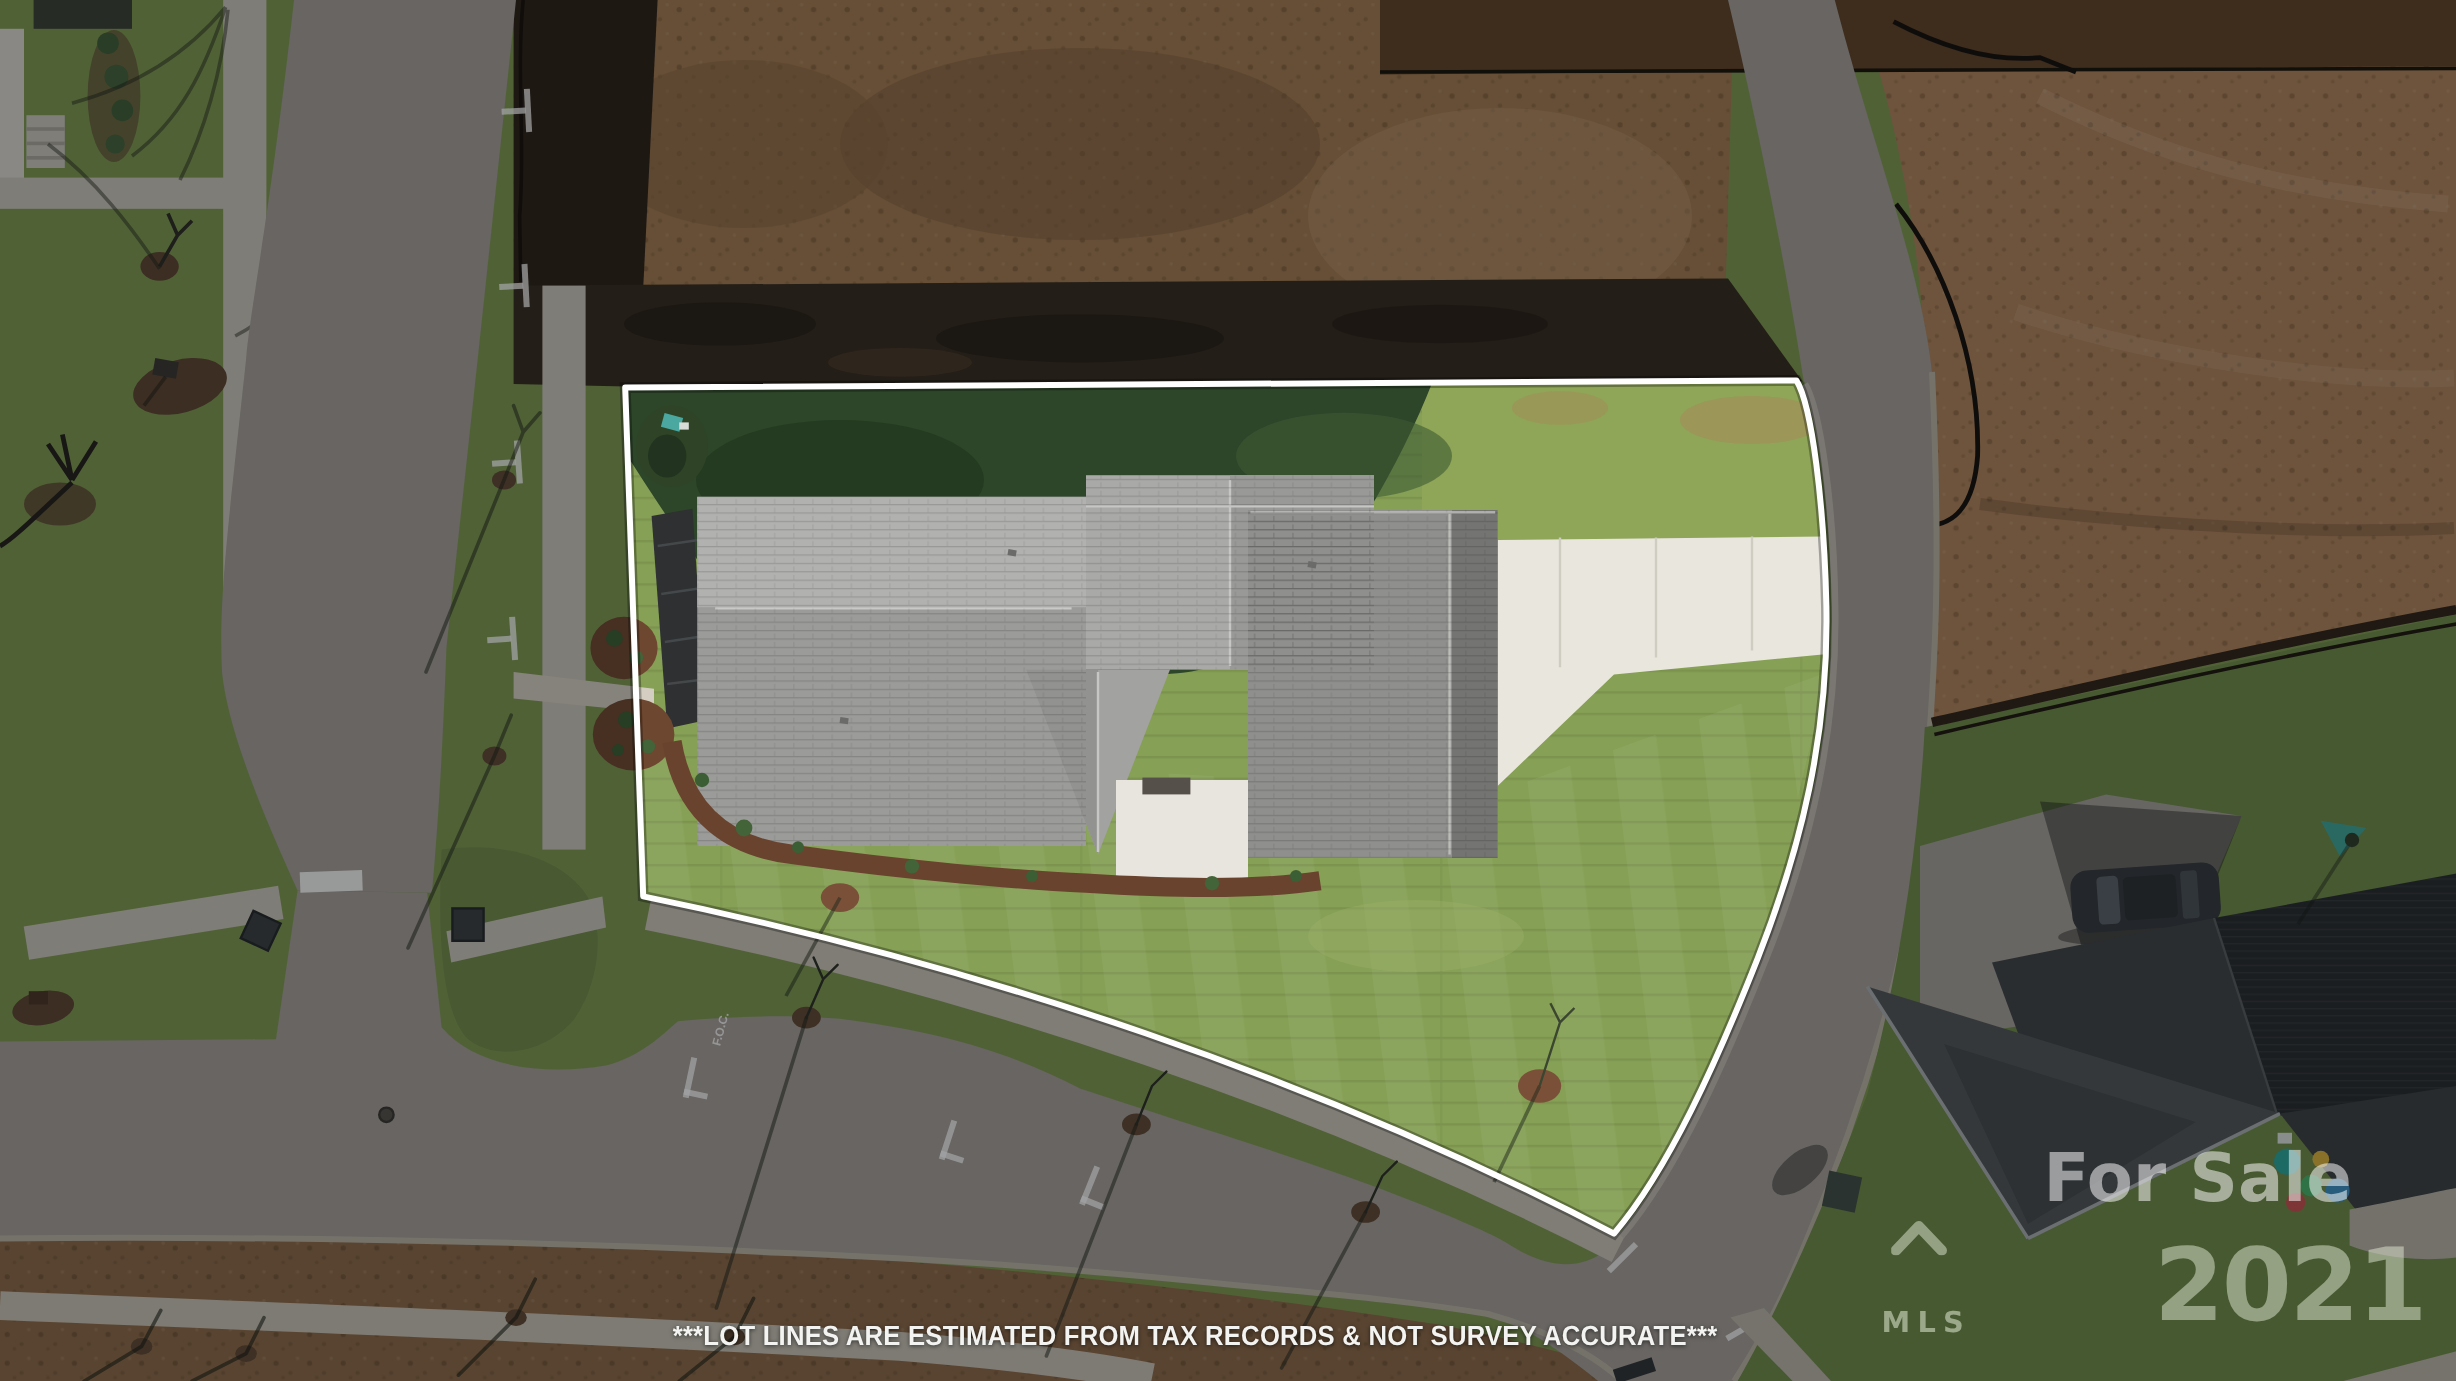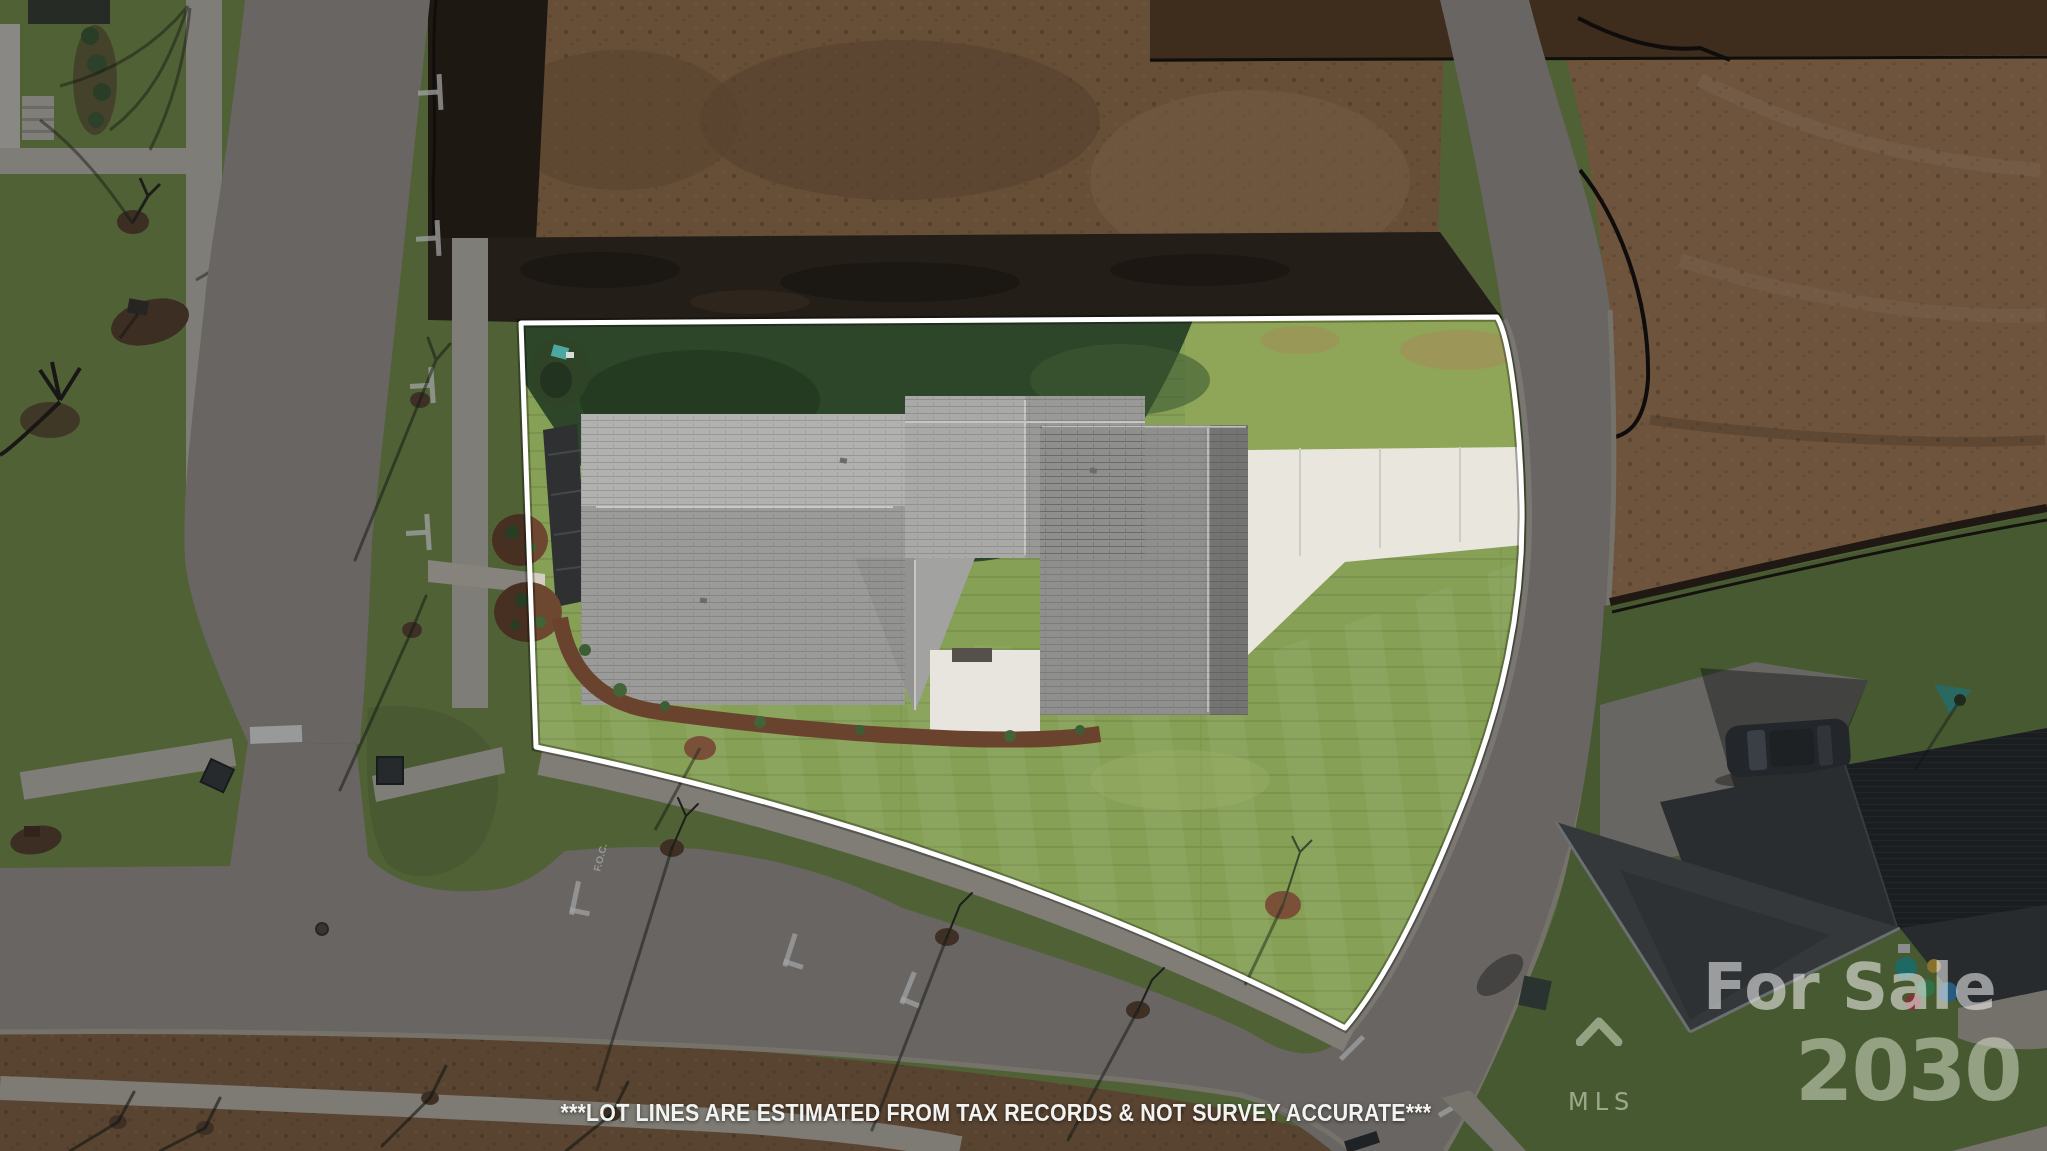--- a/index.html
+++ b/index.html
@@ -1,22 +1,22 @@
 <!DOCTYPE html>
 <html><head>
 <meta charset="utf-8">
 <style>
   html,body{margin:0;padding:0;background:#000;}
   .stage{position:relative;width:2047px;height:1151px;overflow:hidden;background:#7d9750;font-family:"Liberation Sans",sans-serif;}
   .stage svg.scene{position:absolute;left:0;top:0;}
   .wm{position:absolute;pointer-events:none;white-space:nowrap;}
-  .wm-forsale{left:1703px;top:950px;font-family:"DejaVu Sans",sans-serif;font-weight:bold;font-size:64px;color:rgba(255,255,255,0.52);letter-spacing:0px;}
+  .wm-forsale{left:1703px;top:950px;font-family:"DejaVu Sans",sans-serif;font-weight:bold;font-size:56px;color:rgba(255,255,255,0.52);letter-spacing:0px;}
   .wm-canopy{left:1486px;top:1020px;font-family:"DejaVu Sans",sans-serif;font-weight:bold;font-size:82px;color:rgba(226,234,212,0.50);letter-spacing:-3px;}
   .wm-canopy-caret{position:absolute;left:1576px;top:1016px;}
-  .wm-mls{left:1568px;top:1088px;font-family:"DejaVu Sans",sans-serif;font-weight:normal;font-size:24px;color:rgba(226,234,212,0.55);letter-spacing:6px;}
+  .wm-mls{left:1568px;top:1088px;font-family:"DejaVu Sans",sans-serif;font-weight:bold;font-size:24px;color:rgba(226,234,212,0.55);letter-spacing:6px;}
   .wm-year{left:1795px;top:1022px;font-family:"DejaVu Sans",sans-serif;font-weight:bold;font-size:84px;color:rgba(226,234,212,0.50);letter-spacing:-2px;}
   .disclaimer{position:absolute;left:50%;top:1100px;transform:translateX(-53%) scaleX(0.93);font-weight:bold;font-size:23px;color:#f3f3f1;text-shadow:0 1px 4px rgba(0,0,0,0.6);white-space:nowrap;letter-spacing:0.2px;}
 </style>
 </head>
 <body>
 
 <div class="stage">
 <svg class="scene" width="2047" height="1151" viewBox="0 0 2047 1151">
   <defs>
     <pattern id="speck" width="28" height="24" patternUnits="userSpaceOnUse">
@@ -347,15 +347,15 @@
     <path d="M521,323 L1497,317 C1510,338 1520,420 1522,505 C1524,612 1501,706 1465,798 C1431,884 1391,974 1345,1028 C1100,900 820,805 536,747 Z" fill="none" stroke="rgba(0,0,0,0.30)" stroke-width="9"></path>
     <path d="M521,323 L1497,317 C1510,338 1520,420 1522,505 C1524,612 1501,706 1465,798 C1431,884 1391,974 1345,1028 C1100,900 820,805 536,747 Z" fill="none" stroke="#ffffff" stroke-width="5" stroke-linejoin="round"></path>
   </g>
 </svg>
 
 <div class="wm wm-forsale">For Sale</div>
 <svg class="wm wm-canopy-caret" width="48" height="30">
   <polyline points="4,26 23,6 42,26" fill="none" stroke="rgba(226,234,212,0.50)" stroke-width="9" stroke-linecap="round" stroke-linejoin="round"></polyline>
 </svg>
 <div class="wm wm-mls">MLS</div>
-<div class="wm wm-year">2030</div>
+<div class="wm wm-year">2021</div>
 <div class="disclaimer">***LOT LINES ARE ESTIMATED FROM TAX RECORDS &amp; NOT SURVEY ACCURATE***</div>
 </div>
 
 </body></html>

